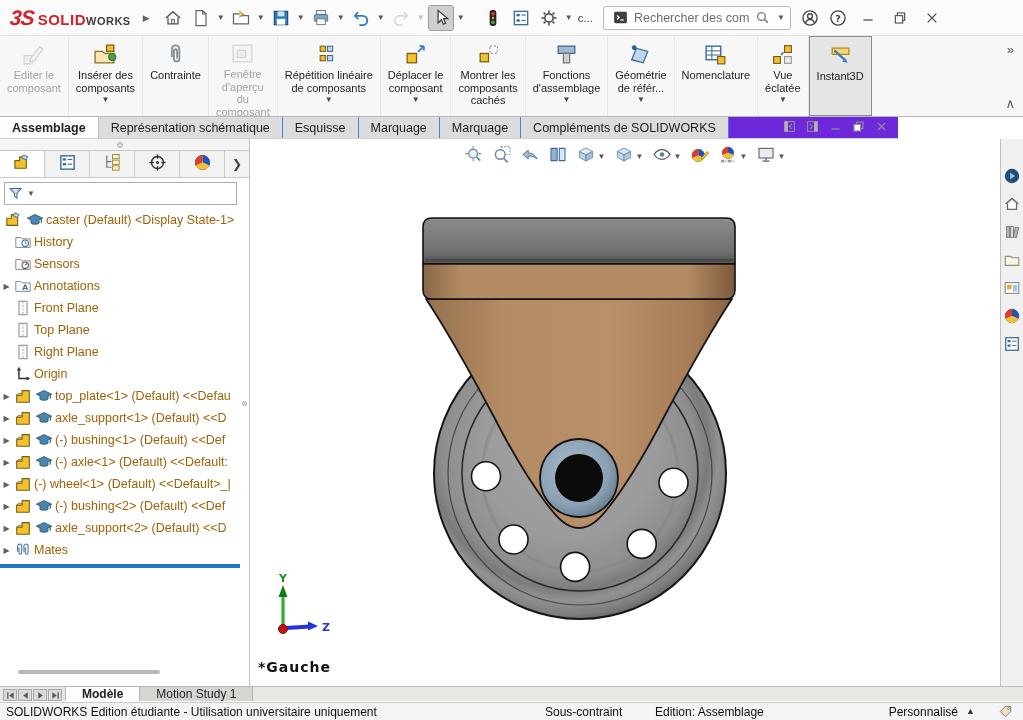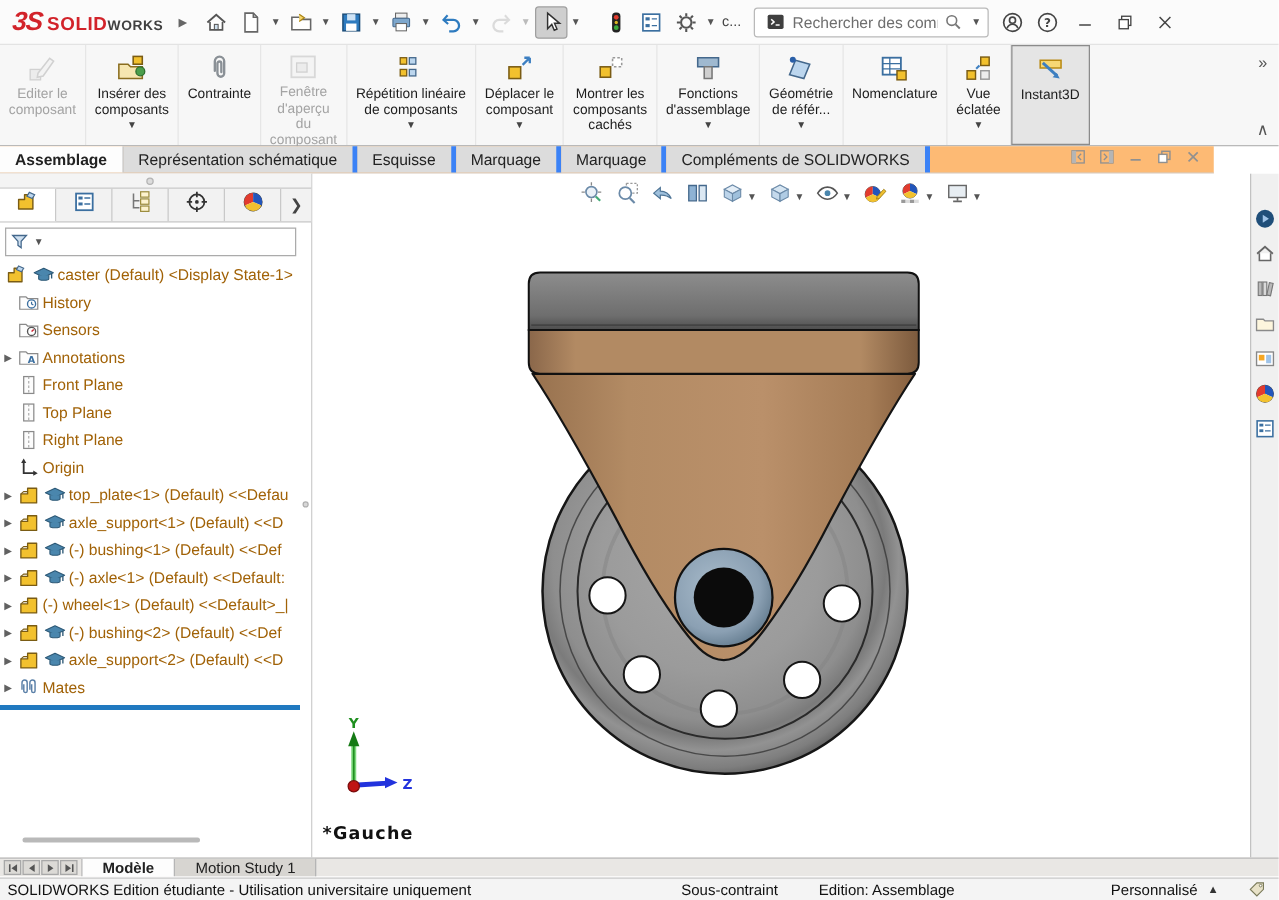--- a/index.html
+++ b/index.html
@@ -45,24 +45,24 @@
     color:#1d1d1d; margin-top:2px; }
   .rbtn .rdd { font-size:8px; color:#444; margin-top:1px; }
   .rbtn.dis .rlabel { color:#a3a3a3; }
   .rbtn.dis .ricon svg { filter:grayscale(1); opacity:.4; }
   .rbtn.act { background:#e5e5e5; border:1px solid #8b8b8b; }
   .rib-over { margin-left:auto; display:flex; flex-direction:column; justify-content:space-between;
     padding:8px 8px 6px 4px; color:#555; }
   .rib-over .gg { font-size:13px; line-height:12px; text-align:center; }
 
   
-  .cmdtabs { position:absolute; left:0; top:117px; width:971px; height:22px;
-    background:#fdba74; border-bottom:1px solid #cfcfcf; display:flex; align-items:stretch;justify-content:flex-end; }
+  .cmdtabs { position:absolute; left:0; top:117px; width:898px; height:22px;
+    background:#6d28d9; border-bottom:1px solid #cfcfcf; display:flex; align-items:stretch;justify-content:flex-end; }
   .ctab { padding:0 12px; font-size:12.5px; display:flex; align-items:center;
-    border-right:4px solid #3b82f6; background:#dcdcdc; color:#222; }
+    border-right:1px solid #3b82f6; background:#dcdcdc; color:#222; }
   .ctab.active { background:#fdfdfd; font-weight:bold; border-right:1px solid #bdbdbd; }
   .doc-ctls { margin-left:auto; display:flex; align-items:center; gap:10px; padding-right:10px; }
   .doc-ctls svg { width:13px; height:13px; }
 
   
   .main { position:absolute; left:0; top:139px; width:1023px; height:547px; background:#fff; }
 
   
   .lpanel { position:absolute; left:0; top:0; width:250px; height:547px; background:#fff;
     border-right:1px solid #c2c2c2; }
@@ -105,21 +105,21 @@
 
   
   .rpane { position:absolute; right:0; top:0; width:23px; height:547px; background:#f0f0f0;
     border-left:1px solid #c2c2c2; display:flex; flex-direction:column; align-items:center;
     padding-top:28px; gap:7px; }
   .rp-tab { width:21px; height:21px; display:flex; align-items:center; justify-content:center; }
   .rp-tab svg { width:18px; height:18px; }
 
   
   .motionbar { position:absolute; left:0; top:686px; width:1023px; height:15px;
-    background:#e9e7e4; border-top:1px solid #b9b9b9; display:flex; align-items:center; }
+    background:#e9e7e4; border-top:1px solid #b9b9b9; display:flex; align-items:flex-end; }
   .mnav { display:flex; align-items:center; gap:1px; padding:0 3px; }
   .mnav .mbtn { width:14px; height:12px; background:#dcdad6; border:1px solid #a8a8a8;
     display:flex; align-items:center; justify-content:center; }
   .mnav .mbtn svg { width:9px; height:9px; }
   .mtab { padding:0 16px; font-size:12px; display:flex; align-items:center;
     border-right:1px solid #b5b5b5; background:#d7d5d1; color:#222; }
   .mtab.active { background:#fdfdfd; font-weight:bold; border-left:1px solid #b5b5b5; }
 
   
   .statusbar { position:absolute; left:0; top:702px; width:1023px; height:18px;

